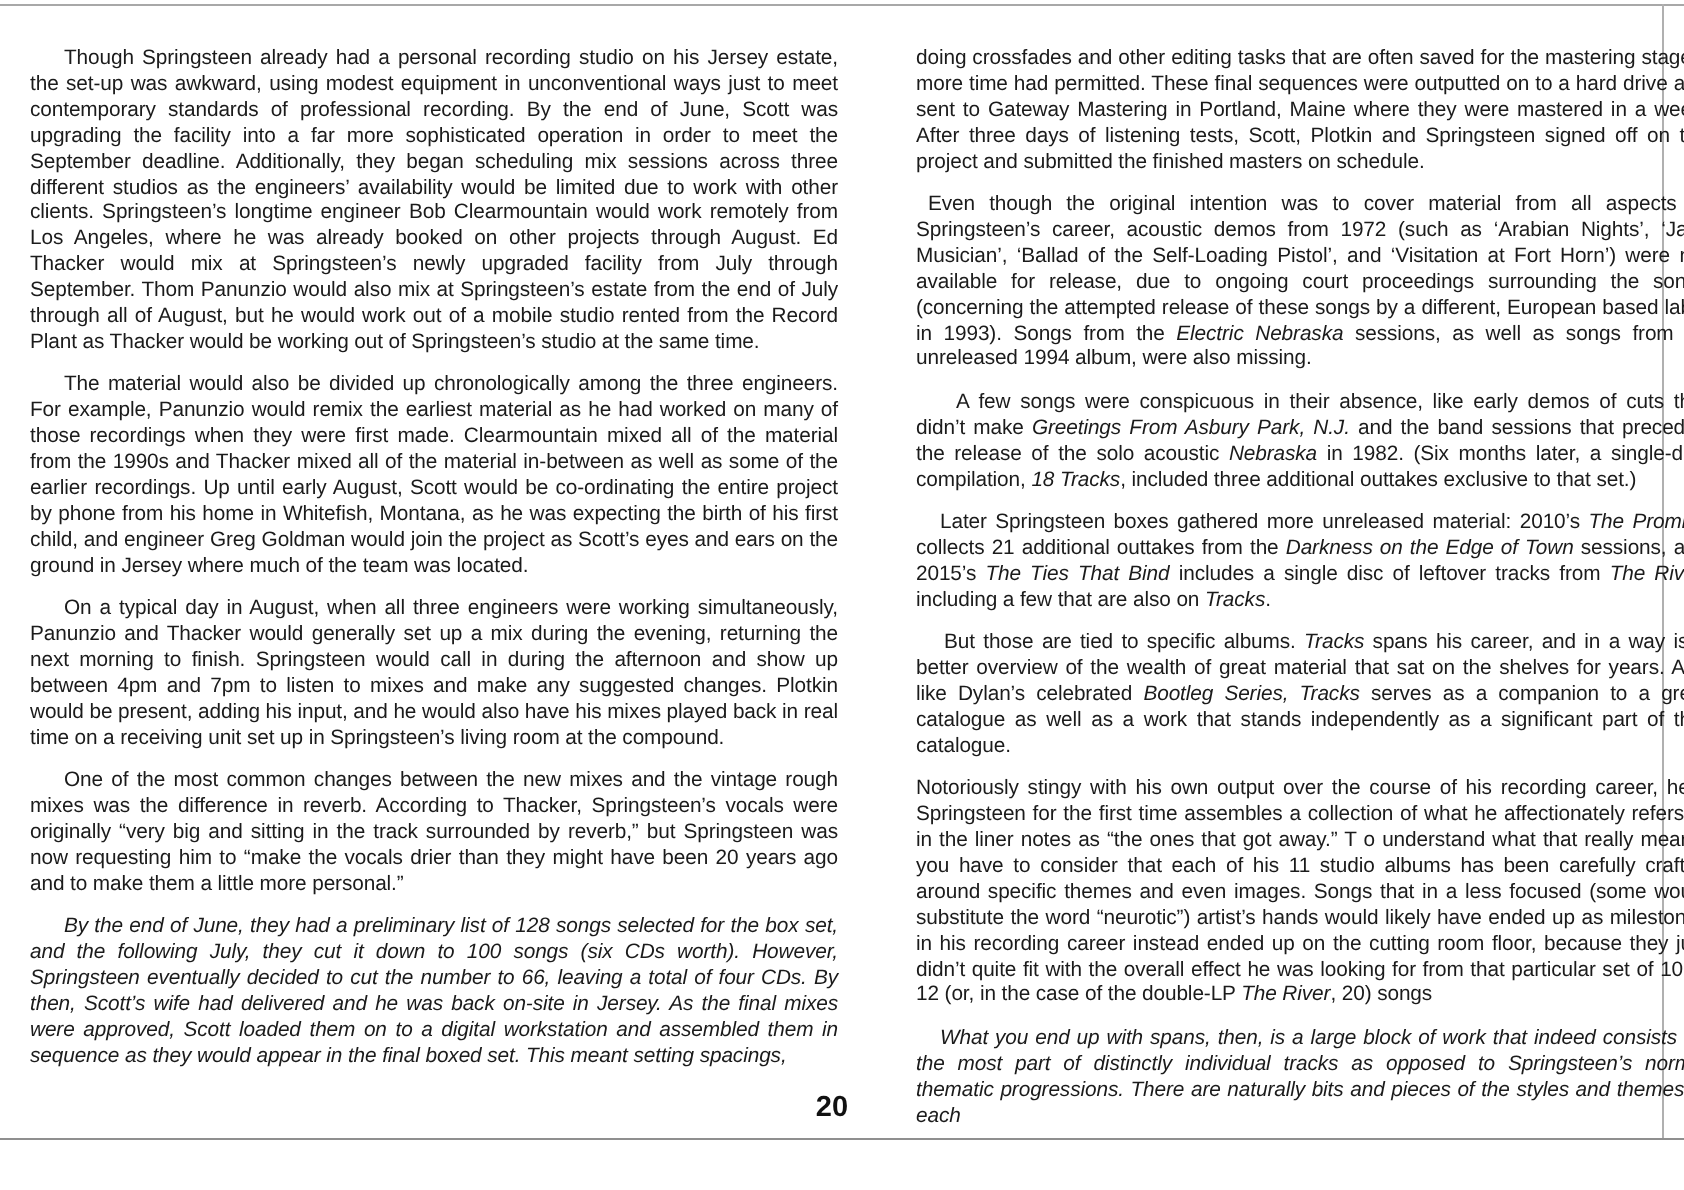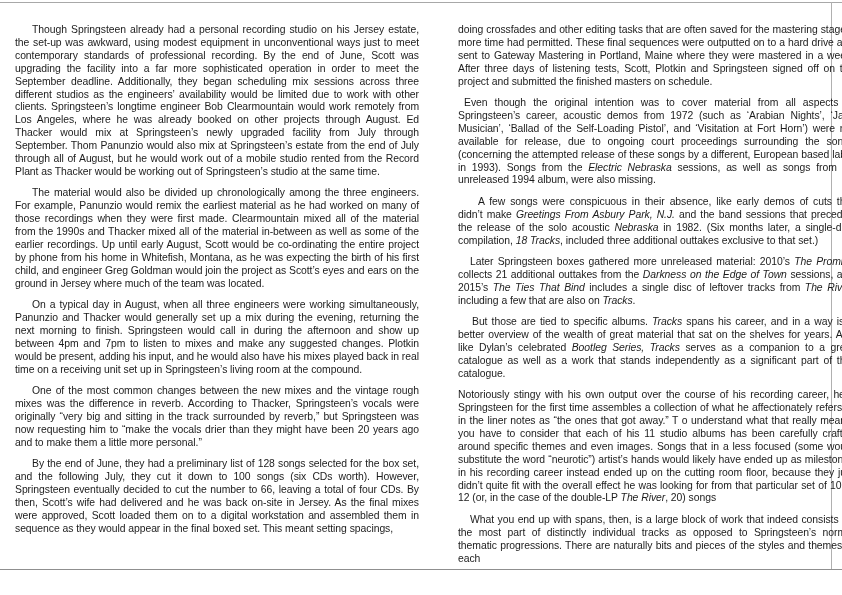--- a/index.html
+++ b/index.html
@@ -14,21 +14,21 @@
   .border-bottom { position: absolute; left: 0;    top: 569px; width: 842px; height: 1px; background: #8f8f8f; }
   .col {
     position: absolute; top: 24px;
     font-size: 10.4px; line-height: 12.9px;
     text-align: justify; text-justify: inter-word;
     letter-spacing: -0.05px;
   }
   .col-left  { left: 15px;  width: 404px; }
   .col-right { left: 458px; width: 396px; }
   .col p { margin: 0 0 8.5px 0; }
-  .col p:last-child { margin-bottom: 0; }
+  .col p:last-child { margin-bottom: 0; font-style: italic; }
   .col em { }
   .page-number {
     position: absolute; top: 546px; left: 0; width: 832px;
     text-align: center; font-weight: bold; font-size: 14.5px; color: #111111;
   }
 </style>
 </head>
 <body>
 
 <div class="page">
@@ -46,13 +46,14 @@
   <div class="col col-right">
       <p style="text-indent: 0px;"><span>doing crossfades and other editing tasks that are often saved for the mastering stage if more time had permitted.  These final sequences were outputted on to a hard drive and sent to Gateway Mastering in Portland, Maine where they were mastered in a week.  After three days of listening tests, Scott, Plotkin and Springsteen signed off on the project and submitted the finished masters on schedule.</span></p>
       <p style="text-indent: 6px;"><span>Even though the original intention was to cover material from all aspects of Springsteen’s career, acoustic demos from 1972 (such as ‘Arabian Nights’, ‘Jazz Musician’, ‘Ballad of the Self-Loading Pistol’, and ‘Visitation at Fort Horn’) were not available for release, due to ongoing court proceedings surrounding the songs (concerning the attempted release of these songs by a different, European based label in 1993).  Songs from the </span><em>Electric Nebraska</em><span> sessions, as well as songs from an unreleased 1994 album, were also missing.</span></p>
       <p style="text-indent: 20px;"><span>A few songs were conspicuous in their absence, like early demos of cuts that didn’t make </span><em>Greetings From Asbury Park, N.J.</em><span> and the band sessions that preceded the release of the solo acoustic </span><em>Nebraska</em><span> in 1982.  (Six months later, a single-disc compilation, </span><em>18 Tracks</em><span>, included three additional outtakes exclusive to that set.)</span></p>
       <p style="text-indent: 12px;"><span>Later Springsteen boxes gathered more unreleased material: 2010’s </span><em>The Promise</em><span> collects 21 additional outtakes from the </span><em>Darkness on the Edge of Town</em><span> sessions, and 2015’s </span><em>The Ties That Bind</em><span> includes a single disc of leftover tracks from </span><em>The River</em><span>, including a few that are also on </span><em>Tracks</em><span>.</span></p>
       <p style="text-indent: 14px;"><span>But those are tied to specific albums.  </span><em>Tracks</em><span> spans his career, and in a way is a better overview of the wealth of great material that sat on the shelves for years. And like Dylan’s celebrated </span><em>Bootleg Series, Tracks</em><span> serves as a companion to a great catalogue as well as a work that stands independently as a significant part of that catalogue.</span></p>
       <p style="text-indent: 0px;"><span>Notoriously stingy with his own output over the course of his recording career, here Springsteen for the first time assembles a collection of what he affectionately refers to in the liner notes as “the ones that got away.” T o understand what that really means, you have to consider that each of his 11 studio albums has been carefully crafted around specific themes and even images.  Songs that in a less focused (some would substitute the word “neurotic”) artist’s hands would likely have ended up as milestones in his recording career instead ended up on the cutting room floor, because they just didn’t quite fit with the overall effect he was looking for from that particular set of 10 or 12 (or, in the case of the double-LP </span><em>The River</em><span>, 20) songs</span></p>
       <p style="text-indent: 12px;"><span>What you end up with spans, then, is a large block of work that indeed consists for the most part of distinctly individual tracks as opposed to Springsteen’s normal thematic progressions.  There are naturally bits and pieces of the styles and themes of each</span></p>
     </div>
 
+  <div class="page-number">20</div>
 </div>
 
 </body></html>

